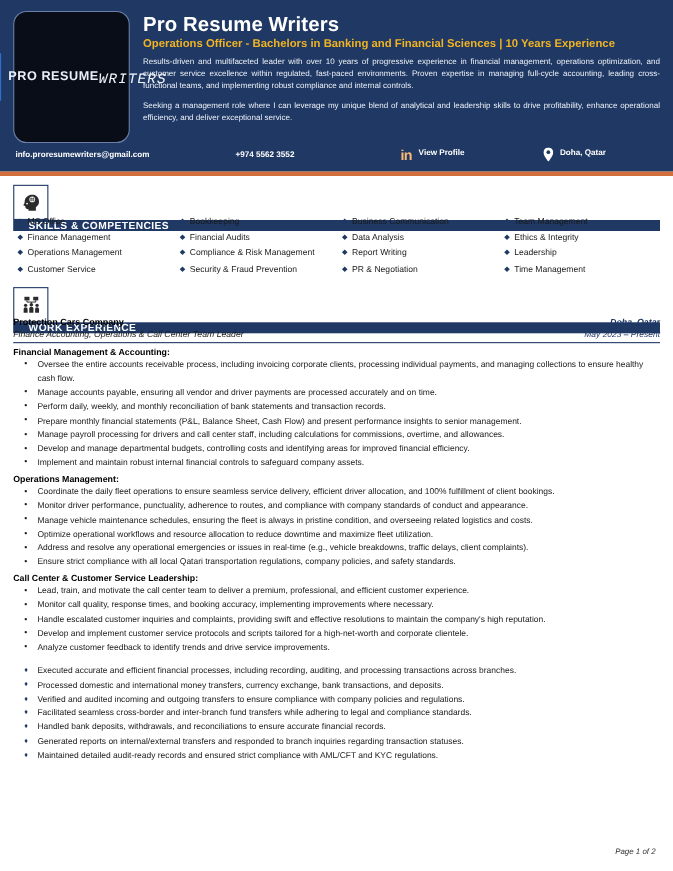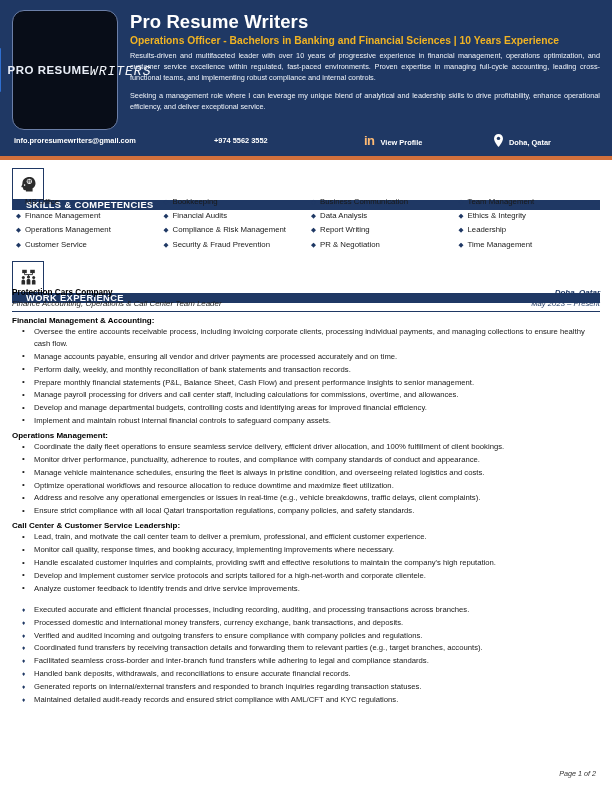--- a/index.html
+++ b/index.html
@@ -93,21 +93,21 @@
 
   
   .contact-bar {
     background: #1f3864;
     display: flex;
     align-items: center;
     padding: 4px 14px 9px 14px;
   }
   .contact-item {
     display: flex;
-    align-items: flex-end;
+    align-items: flex-start;
     color: #ffffff;
     font-size: 7.4px;
     font-weight: bold;
   }
   .c1 { flex: 0 0 200px; }
   .c2 { flex: 0 0 150px; }
   .c3 { flex: 0 0 130px; }
   .c4 { flex: 1 1 auto; }
   .ci { margin-right: 6px; display: inline-flex; align-items: center; }
   .li-logo {
@@ -455,21 +455,20 @@
       <li>Analyze customer feedback to identify trends and drive service improvements.</li>
     </ul>
   </div>
 
   <div class="job">
 
     <ul class="blist diamond" style="margin-top:3px;">
       <li>Executed accurate and efficient financial processes, including recording, auditing, and processing transactions across branches.</li>
       <li>Processed domestic and international money transfers, currency exchange, bank transactions, and deposits.</li>
       <li>Verified and audited incoming and outgoing transfers to ensure compliance with company policies and regulations.</li>
-      <li>Coordinated fund transfers by receiving transaction details and forwarding them to relevant parties (e.g., target branches, accounts).</li>
       <li>Facilitated seamless cross-border and inter-branch fund transfers while adhering to legal and compliance standards.</li>
       <li>Handled bank deposits, withdrawals, and reconciliations to ensure accurate financial records.</li>
       <li>Generated reports on internal/external transfers and responded to branch inquiries regarding transaction statuses.</li>
       <li>Maintained detailed audit-ready records and ensured strict compliance with AML/CFT and KYC regulations.</li>
     </ul>
   </div>
 
 </div>
 
 <div class="footer">Page 1 of 2</div>

